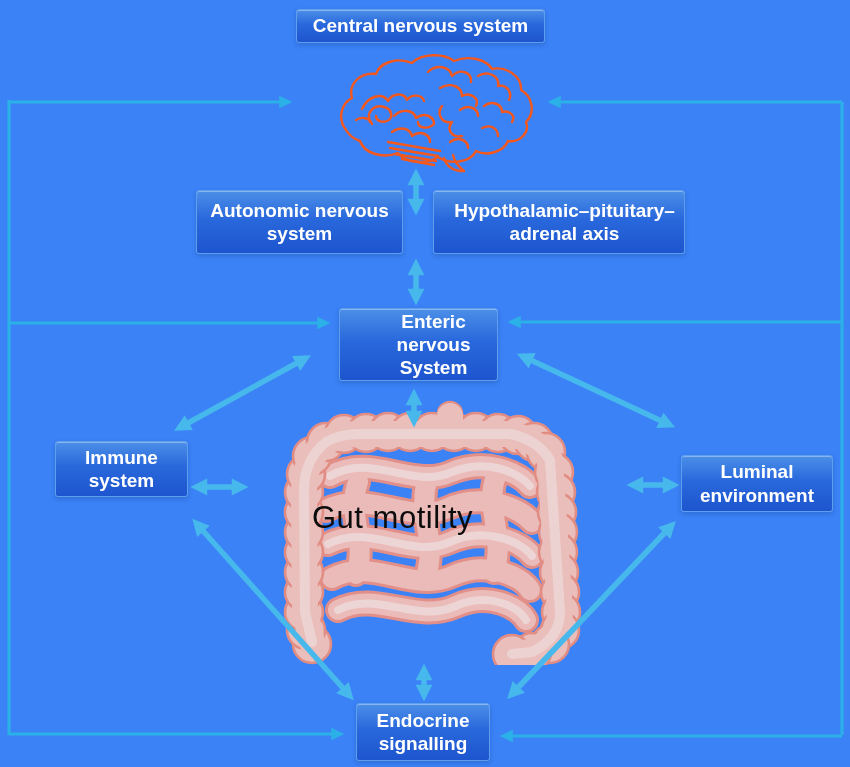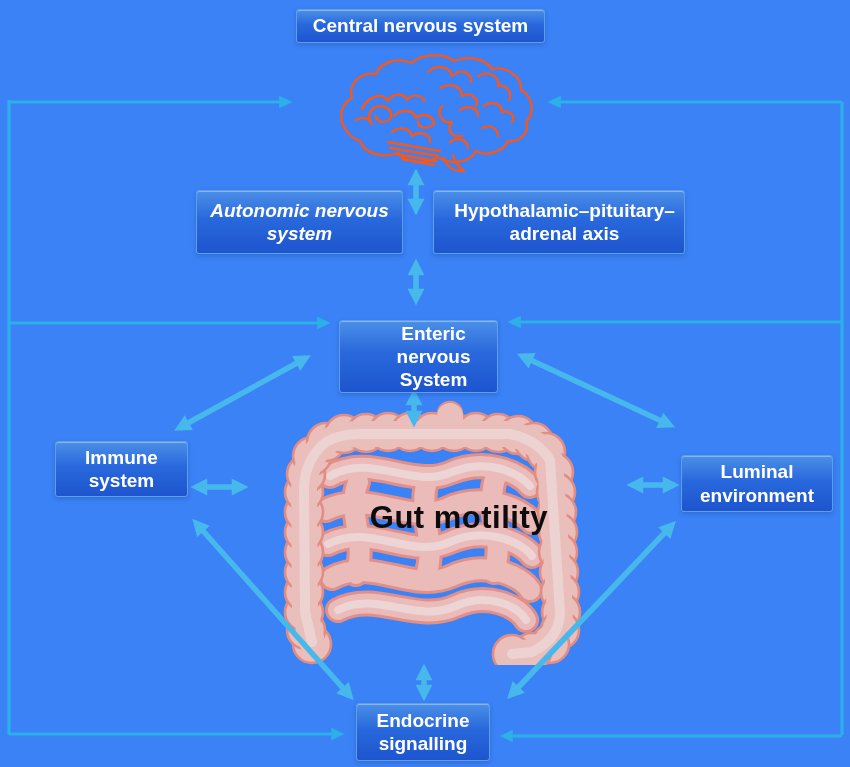--- a/index.html
+++ b/index.html
@@ -13,29 +13,29 @@
   #gut-svg{left:280px;top:390px;opacity:.93;}
   .node{
     position:absolute;display:flex;align-items:center;justify-content:center;
     text-align:center;color:#ffffff;font-weight:bold;font-size:19px;line-height:1.22;
     background:linear-gradient(180deg,#4b8fe8 0%,#2968dc 45%,#1d55ce 100%);
     border:1px solid #5d9fec;border-radius:3px;
     box-shadow:0 2px 4px rgba(20,60,130,.30), inset 0 1px 0 rgba(255,255,255,.35);
     white-space:pre-line;padding:2px 6px;box-sizing:border-box;
   }
   #n-cns{left:296px;top:9px;width:249px;height:34px;}
-  #n-ans{left:196px;top:190px;width:207px;height:64px;font-style:italic;}
+  #n-ans{left:196px;top:190px;width:207px;height:64px;}
   #n-hpa{left:433px;top:190px;width:252px;height:64px;padding-left:17px;}
-  #n-ens{left:339px;top:320px;width:159px;height:73px;padding-left:36px;}
+  #n-ens{left:339px;top:308px;width:159px;height:73px;padding-left:36px;}
   #n-immune{left:55px;top:441px;width:133px;height:56px;}
   #n-luminal{left:681px;top:455px;width:152px;height:57px;}
   #n-endocrine{left:356px;top:703px;width:134px;height:58px;}
   #gut-label{
-    position:absolute;left:338px;top:500px;width:210px;text-align:right;
-    font-weight:bold;font-size:31px;color:#0c0c0c;letter-spacing:.5px;
+    position:absolute;left:312px;top:500px;width:210px;text-align:left;
+    font-weight:normal;font-size:31px;color:#0c0c0c;letter-spacing:.5px;
     font-family:"Liberation Sans",sans-serif;
   }
   .thin{stroke:#2cb0e8;stroke-width:3.2;fill:none;}
   .fat{stroke:#47b8ec;stroke-width:5.5;fill:none;}
   .brainline{stroke:#f5581d;stroke-width:2.4;fill:none;stroke-linecap:round;stroke-linejoin:round;}
   .gut-out{fill:#f7c3b7;stroke:#ef8e7b;stroke-width:2.6;}
   .gut-cover{stroke:#f7c3b7;stroke-width:26;fill:none;stroke-linejoin:round;stroke-linecap:round;}
   .gut-hi{stroke:#fbd9d0;stroke-width:10;fill:none;stroke-linejoin:round;stroke-linecap:round;}
   .tube1{stroke:#ef9181;stroke-width:26;fill:none;stroke-linecap:round;}
   .tube2{stroke:#f8c0b4;stroke-width:20;fill:none;stroke-linecap:round;}

